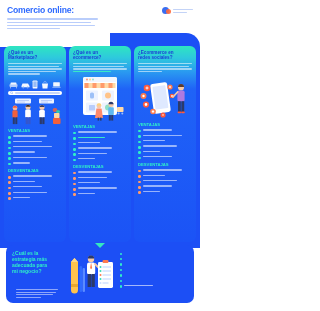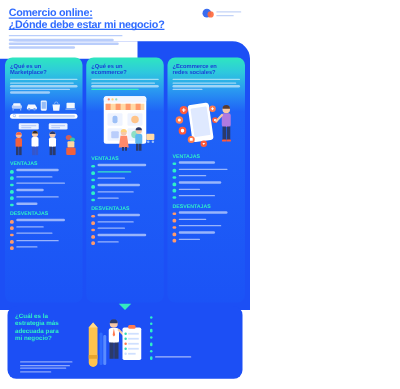--- a/index.html
+++ b/index.html
@@ -22,21 +22,20 @@
     padding: 6px 7px 0 7px;
     height: 44px;
     z-index: 5;
   }
   .title {
     font-size: 8.6px;
     line-height: 9.4px;
     font-weight: bold;
     color: #2f6bff;
     letter-spacing: -0.2px;
-    text-decoration: underline;
   }
   .title .l2 { display: block; }
   .subtitle {
     margin-top: 3px;
     width: 96px;
   }
   .sub-line {
     height: 1.6px;
     background: #b9cdfb;
     border-radius: 1px;
@@ -279,21 +278,20 @@
 </head>
 <body>
 
 <div class="poster">
 
   <div class="blue-panel"></div>
 
   <div class="header">
     <div class="title">
       <span>Comercio online:</span>
-      <span class="l2">¿Dónde debe estar mi negocio?</span>
     </div>
     <div class="subtitle">
       <div class="sub-line w1"></div>
       <div class="sub-line w2"></div>
       <div class="sub-line w3"></div>
       <div class="sub-line w4"></div>
     </div>
 
     <div class="logo">
       <div class="logo-mark">

